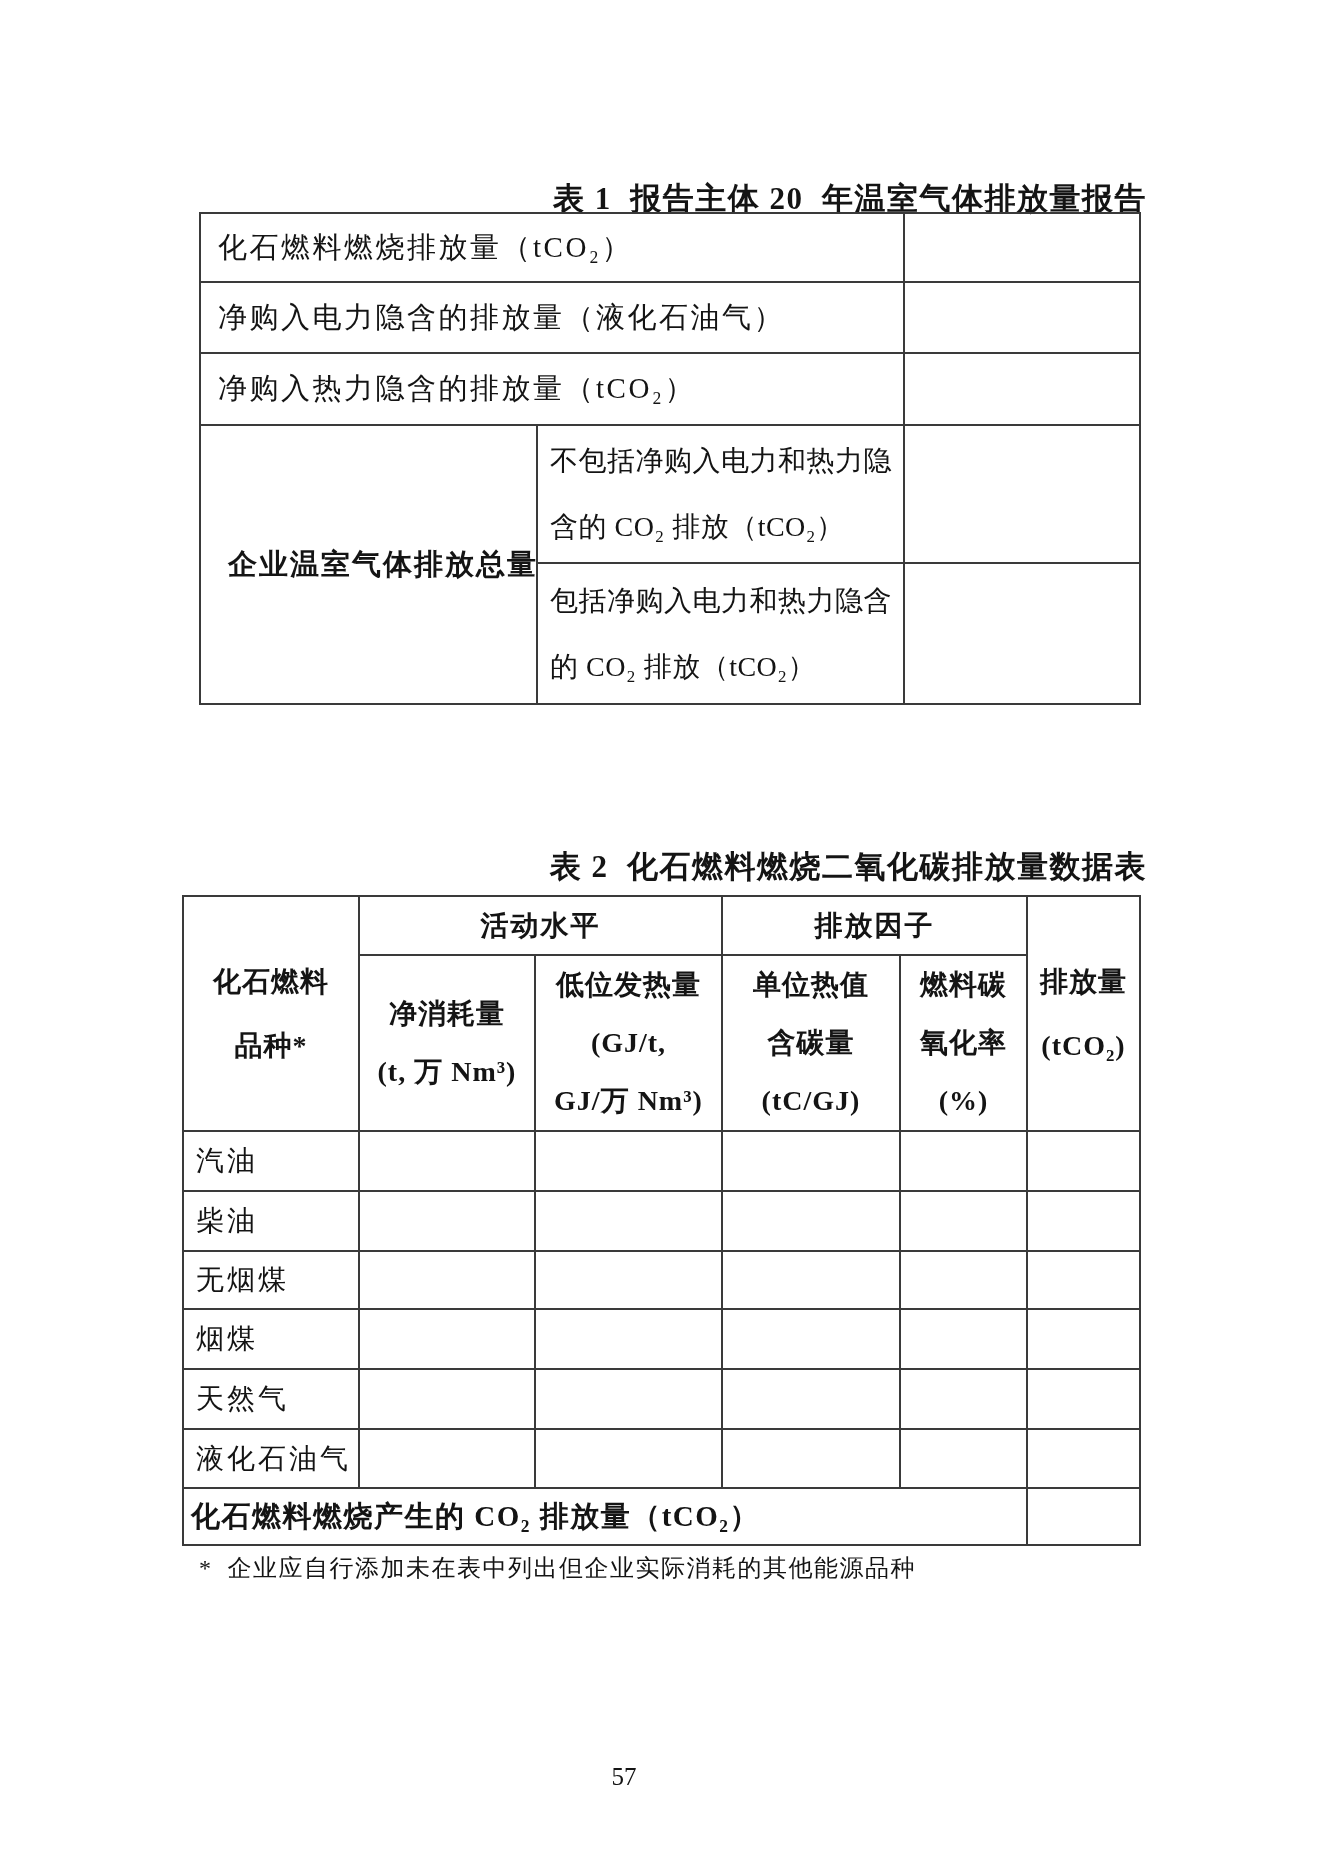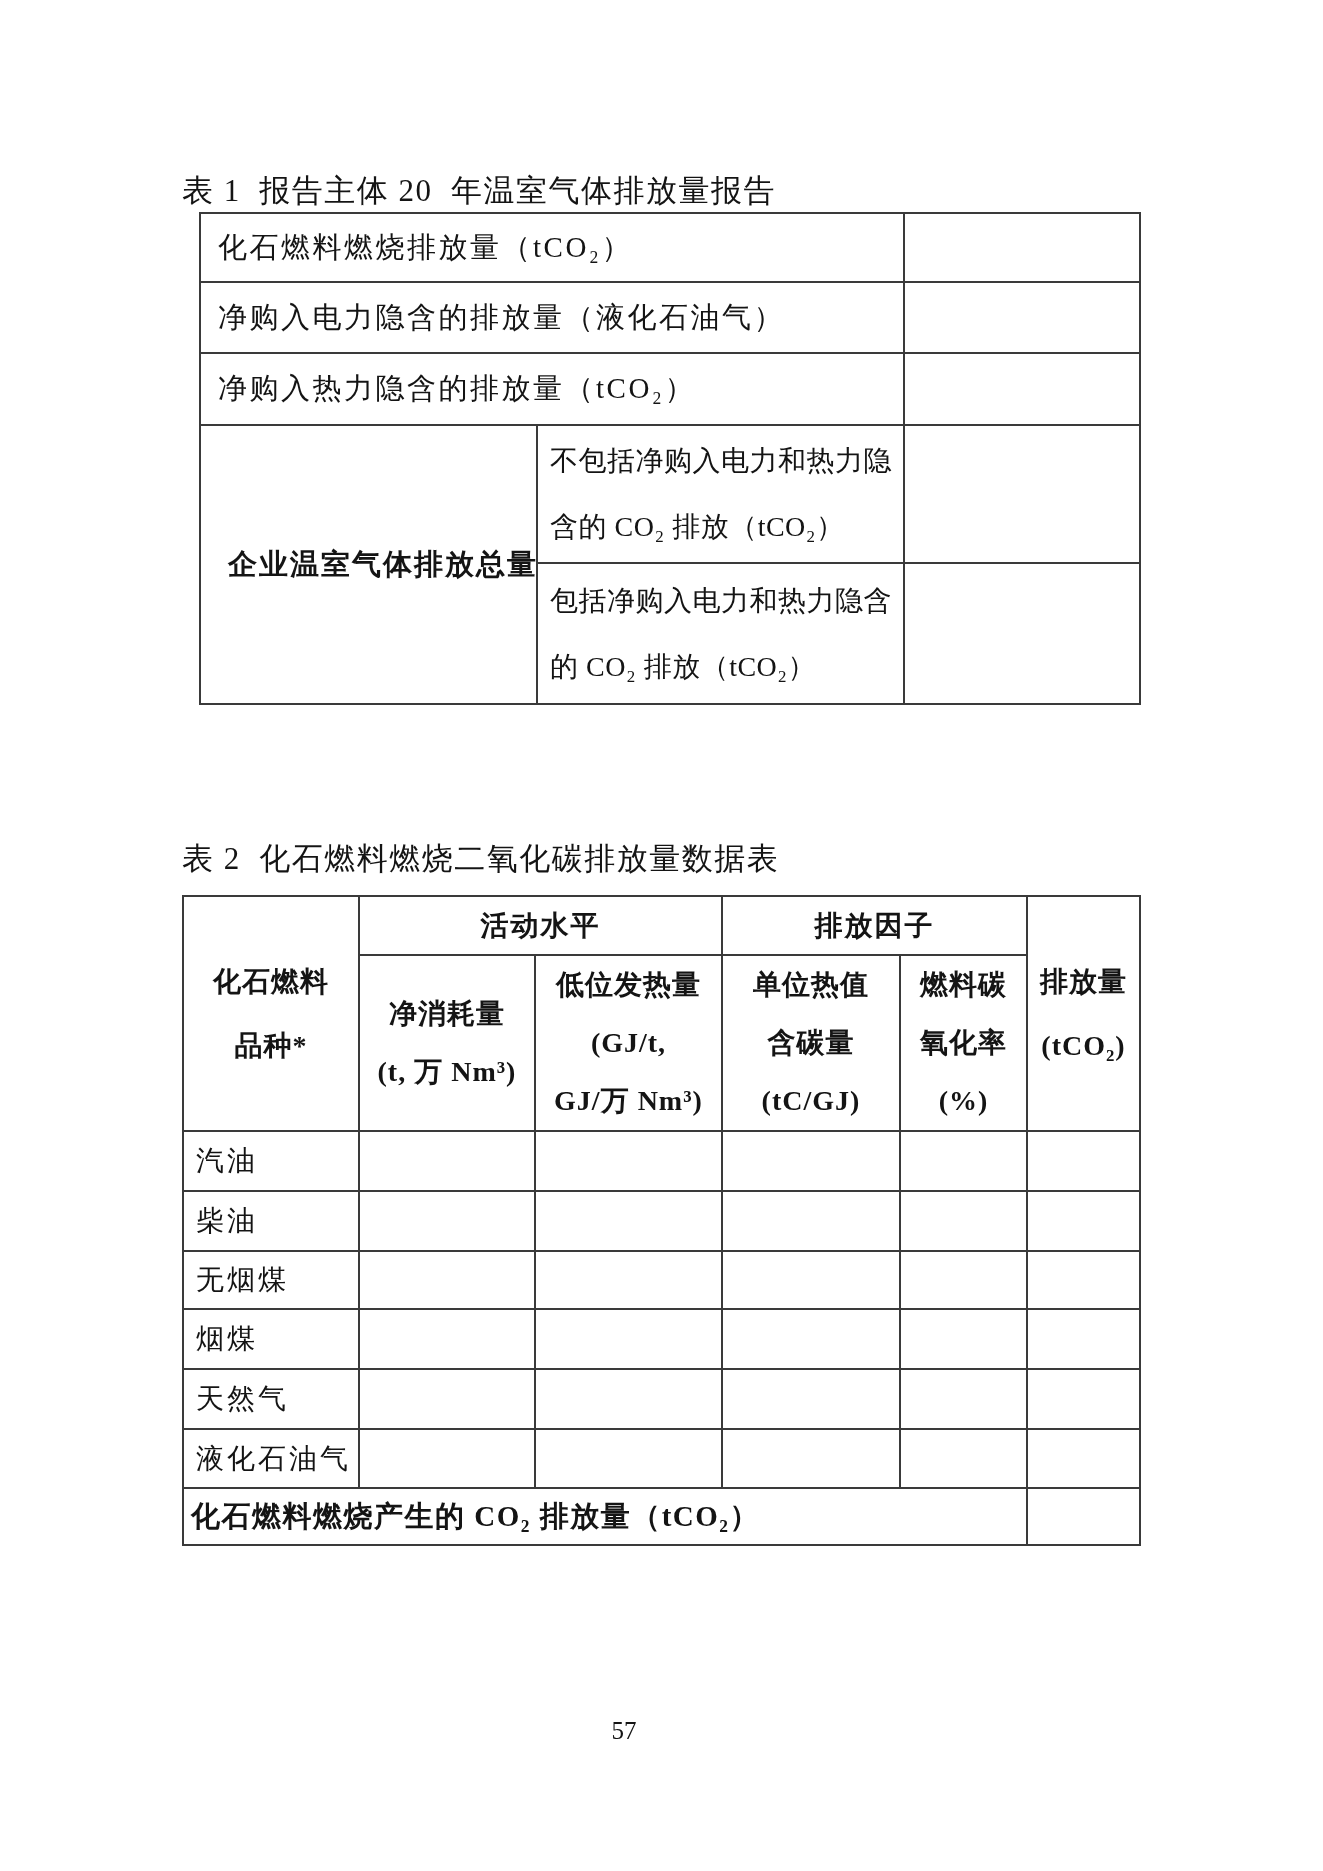--- a/index.html
+++ b/index.html
@@ -6,26 +6,26 @@
   .page{
     position:relative;
     width:1323px;height:1871px;
     background:#ffffff;
     font-family:"Liberation Serif","DejaVu Serif",serif;
     color:#141414;
     overflow:hidden;
   }
   .doc-title{
     position:absolute;
-    font-weight:normal;
+    font-weight:bold;
     font-size:31px;
     letter-spacing:1.5px;
-    text-align:left;
+    text-align:right;
     white-space:pre;
-    margin:0;
+    margin:8px;
   }
   #t1-title{left:182px;top:170px;width:957px;}
   #t2-title{left:182px;top:838px;width:957px;}
 
   table.doc{
     position:absolute;
     border-collapse:collapse;
     table-layout:fixed;
   }
   table.doc td{
@@ -71,21 +71,21 @@
     padding-left:7px;white-space:nowrap;
   }
   .footnote{
     position:absolute;
     left:199px;top:1552px;
     font-size:24px;letter-spacing:1.5px;
     white-space:pre;
   }
   .pageno{
     position:absolute;
-    left:0;top:1717px;width:1248px;
+    left:0;top:1763px;width:1248px;
     text-align:center;
     font-size:25px;
   }
 </style>
 </head>
 <body>
 
 <div class="page">
 
   <h2 class="doc-title" id="t1-title">表 1  报告主体 20  年温室气体排放量报告</h2>
@@ -214,16 +214,17 @@
         <td></td>
         <td></td>
       </tr>
       <tr style="height:57px">
         <td class="foot" colspan="5">化石燃料燃烧产生的 CO₂ 排放量（tCO₂）</td>
         <td></td>
       </tr>
     </tbody>
   </table>
 
+  <div class="footnote">*  企业应自行添加未在表中列出但企业实际消耗的其他能源品种</div>
 
   <div class="pageno">57</div>
 
 </div>
 
 </body></html>

